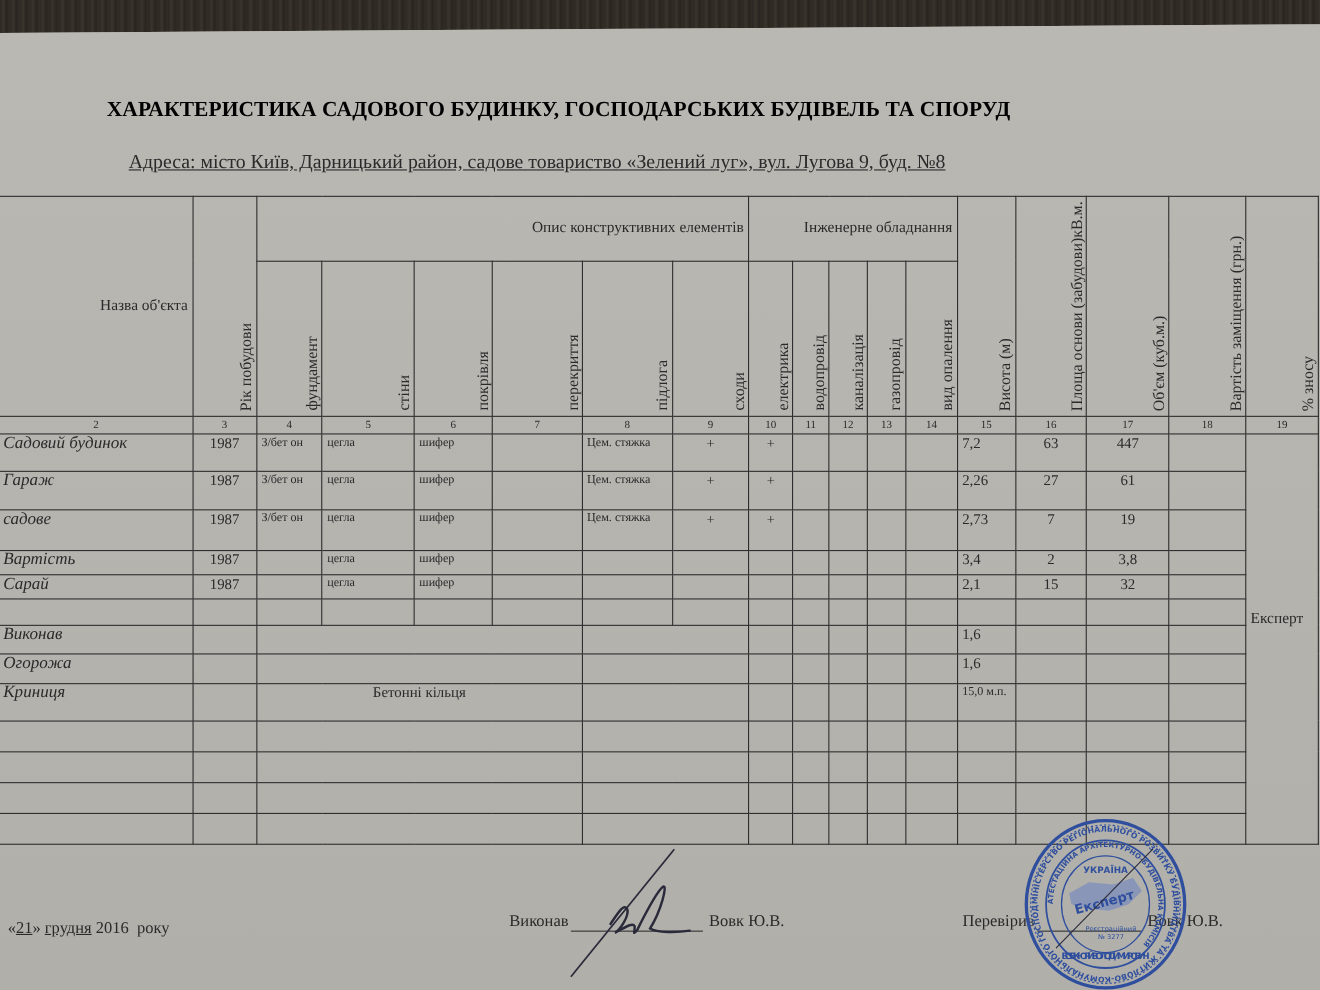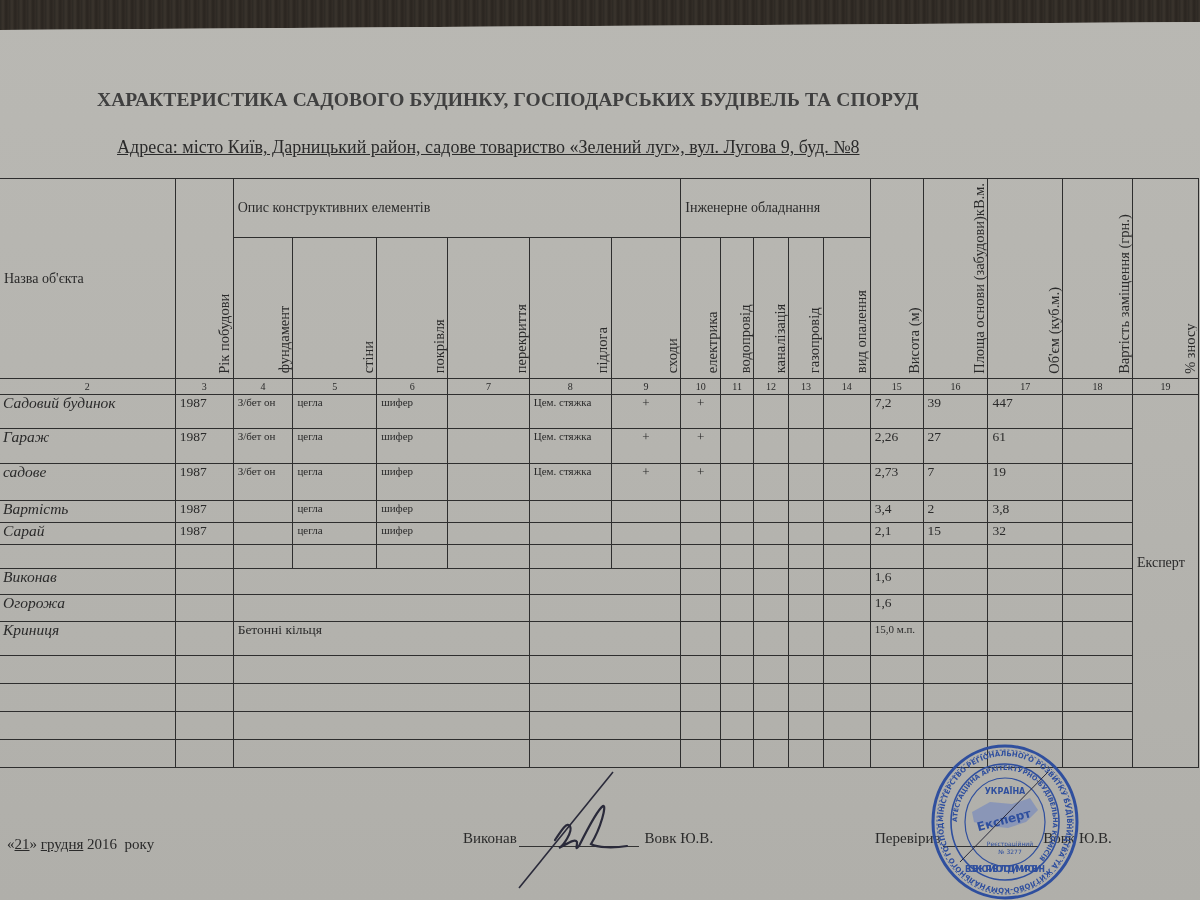--- a/index.html
+++ b/index.html
@@ -15,46 +15,46 @@
     clip-path: polygon(0 0, 100% 0, 100% 22px, 0 30px);
   }
   .paper {
     position: absolute; left: 0; top: 0; width: 1200px; height: 900px;
     background: linear-gradient(180deg, #b9b8b3 0%, #b6b5b0 40%, #b0afaa 100%);
     clip-path: polygon(0 30px, 100% 22px, 100% 100%, 0 100%);
   }
   .title {
     position: absolute; left: 97px; top: 89px; width: 1010px;
     font-size: 19.5px; font-weight: bold; letter-spacing: 0.1px; white-space: nowrap;
-    color: #404040;
+    color: #000000;
   }
   .address {
     position: absolute; left: 117px; top: 137px; font-size: 18px;
     text-decoration: underline; white-space: nowrap; color: #2a2a2a;
   }
   table.grid {
     position: absolute; left: -1px; top: 178px; border-collapse: collapse;
     table-layout: fixed; font-size: 13.5px;
   }
   table.grid td {
     border: 1.3px solid #2e2e2e; padding: 0 4px; vertical-align: top;
     overflow: hidden; line-height: 15px;
   }
-  .grp { text-align: left; vertical-align: middle !important; font-size: 14px; line-height: 17px; }
+  .grp { text-align: right; vertical-align: middle !important; font-size: 14px; line-height: 17px; }
   .vert {
     writing-mode: vertical-rl; transform: rotate(180deg);
     vertical-align: bottom !important; text-align: left; font-size: 14.5px;
     padding: 4px 0 !important; white-space: nowrap;
   }
   .vert-wrap { white-space: normal !important; }
   .num { text-align: center; font-size: 10px; line-height: 12px; height: 12px; padding: 0 !important; }
   .name { font-size: 15.5px; padding-left: 3px !important; line-height: 18px; white-space: nowrap; font-style: italic; }
   .small { font-size: 11px; }
   .plus { text-align: center; font-size: 13px; }
-  .center { }
+  .center { text-align: center; }
   .expert-cell { vertical-align: top !important; padding-top: 160px !important; font-size: 14px; white-space: nowrap; }
   .footer-date { position: absolute; left: 7px; top: 836px; font-size: 15px; white-space: nowrap; }
   .u { text-decoration: underline; }
   .footer-sign1 { position: absolute; left: 463px; top: 830px; font-size: 15px; white-space: nowrap; }
   .sign-line { display: inline-block; width: 120px; border-bottom: 1px solid #333; margin: 0 2px; height: 14px; vertical-align: bottom; }
   .footer-sign2 { position: absolute; left: 875px; top: 830px; font-size: 15px; white-space: nowrap; }
   .signature { position: absolute; left: 515px; top: 770px; width: 130px; height: 120px; }
   .seal { position: absolute; left: 930px; top: 742px; width: 150px; height: 160px; }
 </style>
 </head>
@@ -141,21 +141,21 @@
     <td class="small">шифер</td>
     <td></td>
     <td class="small">Цем. стяжка</td>
     <td class="plus">+</td>
     <td class="plus">+</td>
     <td></td>
     <td></td>
     <td></td>
     <td></td>
     <td>7,2</td>
-    <td class="center">39</td>
+    <td class="center">63</td>
     <td class="center">447</td>
     <td></td>
     <td rowspan="13" class="expert-cell">Експерт</td>
   </tr>
 
   <tr style="height:35px">
     <td class="name">Гараж</td>
     <td class="center">1987</td>
     <td class="small">З/бет он</td>
     <td class="small">цегла</td>

